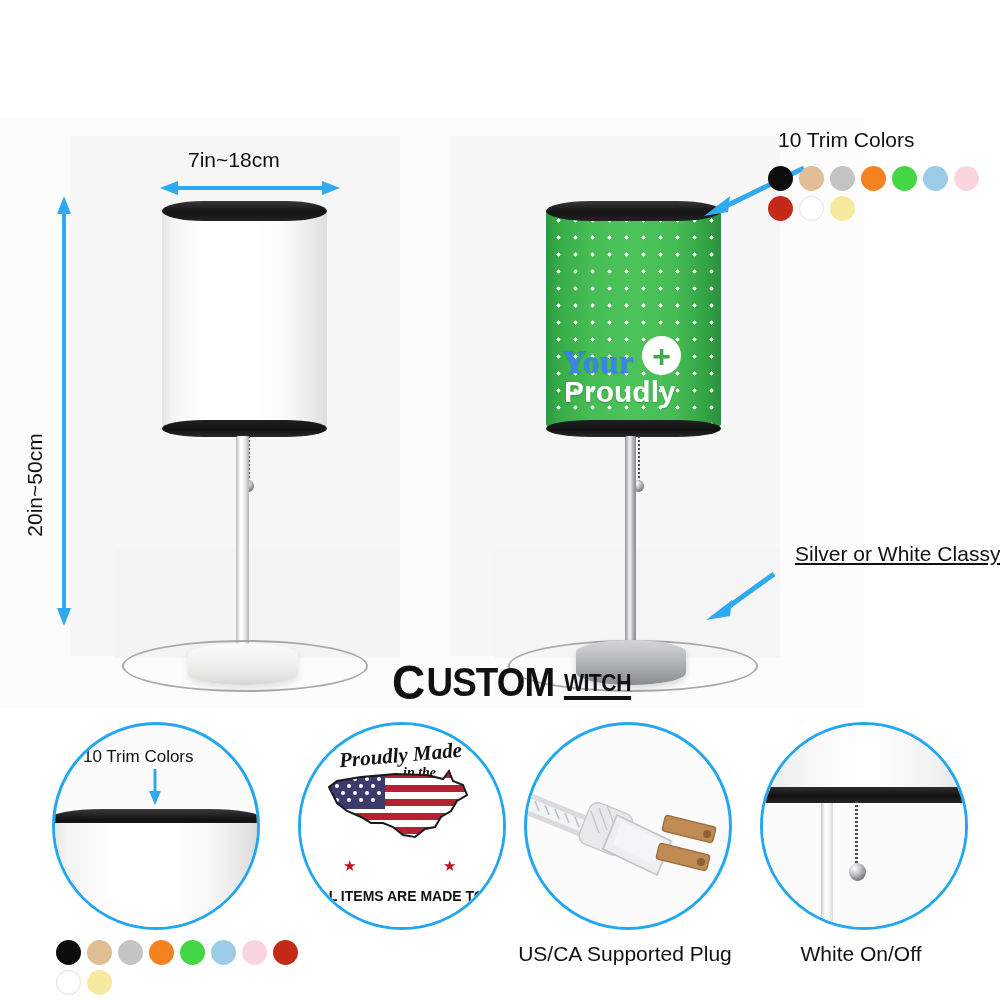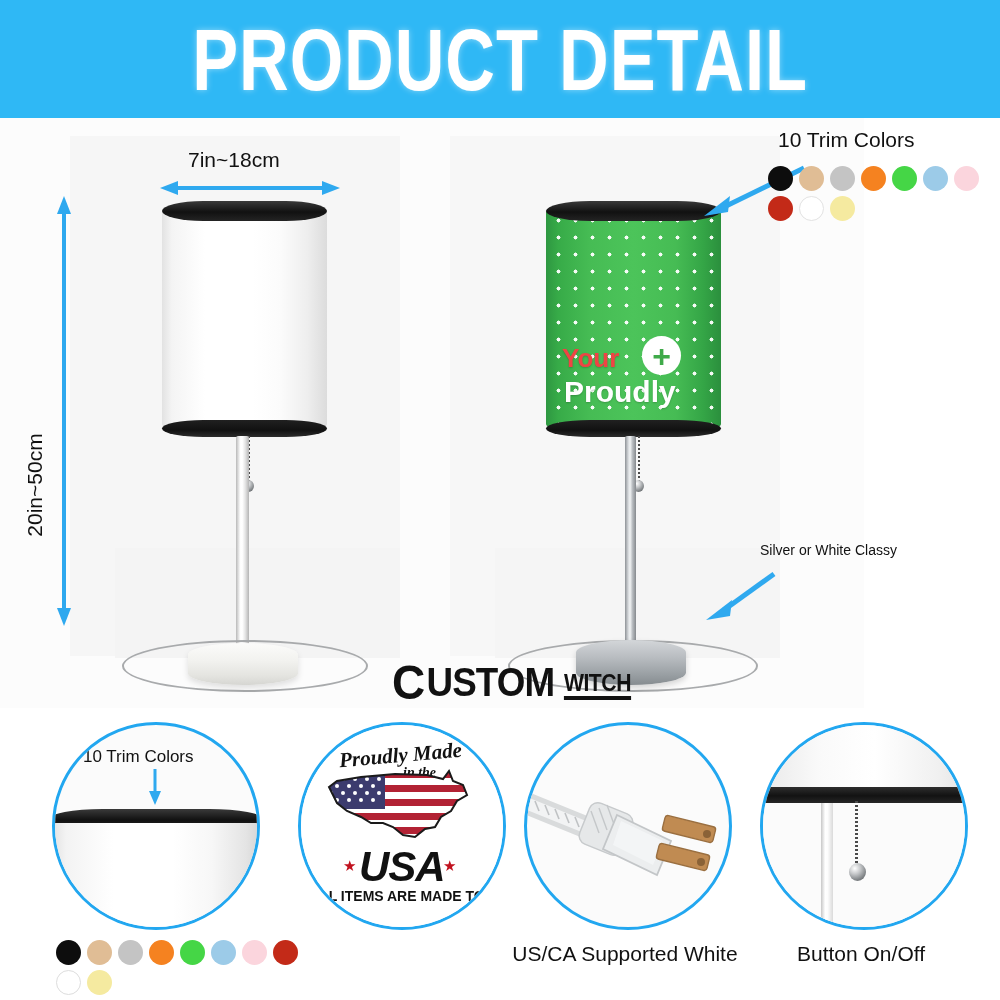--- a/index.html
+++ b/index.html
@@ -173,23 +173,20 @@
     position:absolute;font-family:"Liberation Sans", sans-serif;
     font-weight:bold;color:#111;white-space:nowrap;
   }
   .star{position:absolute;color:#c1121f;font-size:15px;}
 </style>
 </head>
 <body>
 
 <div id="stage">
 
-  <div class="banner">
-    <div class="banner-title">PRODUCT DETAIL</div>
-  </div>
 
   <div class="main-panel">
 
     <div class="photo-tile" style="left:70px;top:18px;width:330px;height:520px;background:#f6f6f6;"></div>
     <div class="photo-tile" style="left:450px;top:18px;width:330px;height:520px;background:#f7f7f7;"></div>
     <div class="photo-tile" style="left:115px;top:430px;width:285px;height:110px;background:#f4f4f4;"></div>
     <div class="photo-tile" style="left:495px;top:430px;width:285px;height:110px;background:#f5f5f5;"></div>
 
     <div class="lbl" style="left:188px;top:30px;font-size:21px;font-weight:400;">7in~18cm</div>
     <svg class="arrow" style="left:160px;top:60px;" width="180" height="20" viewBox="0 0 180 20">
@@ -222,22 +219,22 @@
 
       <div class="base base-white" style="left:78px;top:455px;width:110px;height:42px;"></div>
     </div>
 
     <div class="lamp" style="left:490px;top:70px;width:290px;height:470px;">
 
       <div class="shade" style="left:56px;top:20px;width:175px;height:220px;">
         <div class="shade-body shade-green"></div>
         <div class="dots"></div>
 
-        <div style="position:absolute;left:16px;top:135px;color:#ef4444;font-weight:bold;font-size:26px;
-                    font-family:Liberation Sans, sans-serif;text-shadow:0 1px 2px rgba(0,0,0,.2);">Your</div>
+        <div style="position:absolute;left:16px;top:135px;color:#3b82f6;font-weight:bold;font-size:34px;
+                    font-family:Liberation Serif, serif;text-shadow:0 1px 2px rgba(0,0,0,.2);">Your</div>
         <div style="position:absolute;left:18px;top:167px;color:#fff;font-weight:bold;font-size:30px;
                     font-family:'Liberation Sans',sans-serif;text-shadow:0 1px 2px rgba(0,0,0,.2);">Proudly</div>
         <div style="position:absolute;left:96px;top:128px;width:39px;height:39px;border-radius:50%;background:#fff;
                     display:flex;align-items:center;justify-content:center;">
           <span style="color:#3faa49;font-size:32px;font-weight:bold;line-height:30px;
                        font-family:'Liberation Sans',sans-serif;">+</span>
         </div>
       </div>
       <div class="trim trim-top" style="left:56px;top:13px;width:175px;height:20px;"></div>
       <div class="trim trim-bot" style="left:56px;top:232px;width:175px;height:17px;"></div>
@@ -265,21 +262,21 @@
       <div class="swatch" style="background:#c4c4c4;"></div>
       <div class="swatch" style="background:#f58220;"></div>
       <div class="swatch" style="background:#45d646;"></div>
       <div class="swatch" style="background:#9ccbe8;"></div>
       <div class="swatch" style="background:#fbd5dd;"></div>
       <div class="swatch" style="background:#c32a18;"></div>
       <div class="swatch" style="background:#ffffff;border:1px solid #e2e2e2;"></div>
       <div class="swatch" style="background:#f5eaa0;"></div>
     </div>
 
-    <div class="lbl" style="left:760px;top:424px;font-size:14px;">Silver or White Classy</div>
+    <div class="lbl" style="left:795px;top:424px;font-size:21px;text-decoration:underline;">Silver or White Classy</div>
 
     <svg class="arrow" style="left:700px;top:448px;" width="80" height="58" viewBox="0 0 80 58">
       <line x1="24" y1="44" x2="74" y2="8" stroke="#2fa9ef" stroke-width="5"></line>
       <polygon points="6,54 32,34 30,50" fill="#2fa9ef"></polygon>
     </svg>
   </div>
 
   <div class="logo" style="left:392px;top:664px;">
     <span class="logo-c">C</span>
     <span class="logo-main">USTOM</span>
@@ -360,21 +357,20 @@
               <circle cx="44" cy="35" r="2"></circle>
               <circle cx="56" cy="35" r="2"></circle>
           </g>
         </g>
         <path d="M12,22 L20,16 L44,12 L78,9 L110,10 L126,14 L132,6 L136,16 L146,20
                  L150,30 L140,36 L134,46 L124,52 L118,62 L108,64 L98,72 L86,70 L76,62
                  L66,58 L54,58 L44,52 L30,46 L20,38 Z" fill="none" stroke="#1a1a1a" stroke-width="2"></path>
       </svg>
 
       <span class="star" style="left:42px;top:132px;">★</span>
-      <div class="usa-big" style="left:58px;top:118px;font-size:42px;letter-spacing:-1px;">USA</div>
       <span class="star" style="left:142px;top:132px;">★</span>
 
       <div class="usa-small" style="left:9px;top:163px;font-size:14px;">ALL ITEMS ARE MADE TO ORDER!</div>
     </div>
   </div>
 
   <div class="circle-card" style="left:524px;top:722px;width:202px;height:202px;">
     <svg style="position:absolute;left:-6px;top:30px;" width="220" height="150" viewBox="0 0 220 150">
 
       <path d="M0,46 L74,76" stroke="#d9dbdc" stroke-width="22" stroke-linecap="round"></path>
@@ -398,28 +394,28 @@
 
       <path d="M96,60 L150,86 L136,120 L82,94 Z" fill="#eceeef" stroke="#c3c6c8" stroke-width="1.8"></path>
       <path d="M100,66 L142,86 L132,110 L92,90 Z" fill="#f7f8f9" opacity=".7"></path>
 
       <rect x="142" y="66" width="52" height="16" rx="3" fill="#c08b52" stroke="#9a6f40" stroke-width="1.4" transform="rotate(14 168 74)"></rect>
       <rect x="136" y="94" width="52" height="16" rx="3" fill="#c08b52" stroke="#9a6f40" stroke-width="1.4" transform="rotate(14 162 102)"></rect>
       <circle cx="186" cy="79" r="4" fill="#8a6237"></circle>
       <circle cx="180" cy="107" r="4" fill="#8a6237"></circle>
     </svg>
   </div>
-  <div class="circle-caption" style="left:500px;top:942px;width:250px;font-size:21px;">US/CA Supported White</div>
+  <div class="circle-caption" style="left:500px;top:942px;width:250px;font-size:21px;">US/CA Supported Plug</div>
 
   <div class="circle-card" style="left:760px;top:722px;width:202px;height:202px;">
     <div style="position:absolute;left:-6px;top:-6px;width:214px;height:72px;
                 background:linear-gradient(90deg,#e8e8e8,#fafafa 30%,#ffffff 55%,#f0f0f0 85%,#e2e2e2);"></div>
     <div style="position:absolute;left:-6px;top:62px;width:214px;height:16px;
                 background:linear-gradient(180deg,#2e2e2e,#121212 55%,#262626);"></div>
     <div style="position:absolute;left:-6px;top:78px;width:214px;height:130px;background:#fbfbfb;"></div>
     <div style="position:absolute;left:58px;top:78px;width:12px;height:130px;
                 background:linear-gradient(90deg,#c7c7c7,#ffffff 35%,#fdfdfd 55%,#dadada);"></div>
     <div class="chain" style="left:92px;top:76px;height:66px;width:3px;"></div>
     <div class="chain-ball" style="left:86px;top:138px;width:17px;height:18px;"></div>
   </div>
-  <div class="circle-caption" style="left:746px;top:942px;width:230px;font-size:21px;">Button On/Off</div>
+  <div class="circle-caption" style="left:746px;top:942px;width:230px;font-size:21px;">White On/Off</div>
 
 </div>
 
 </body></html>

